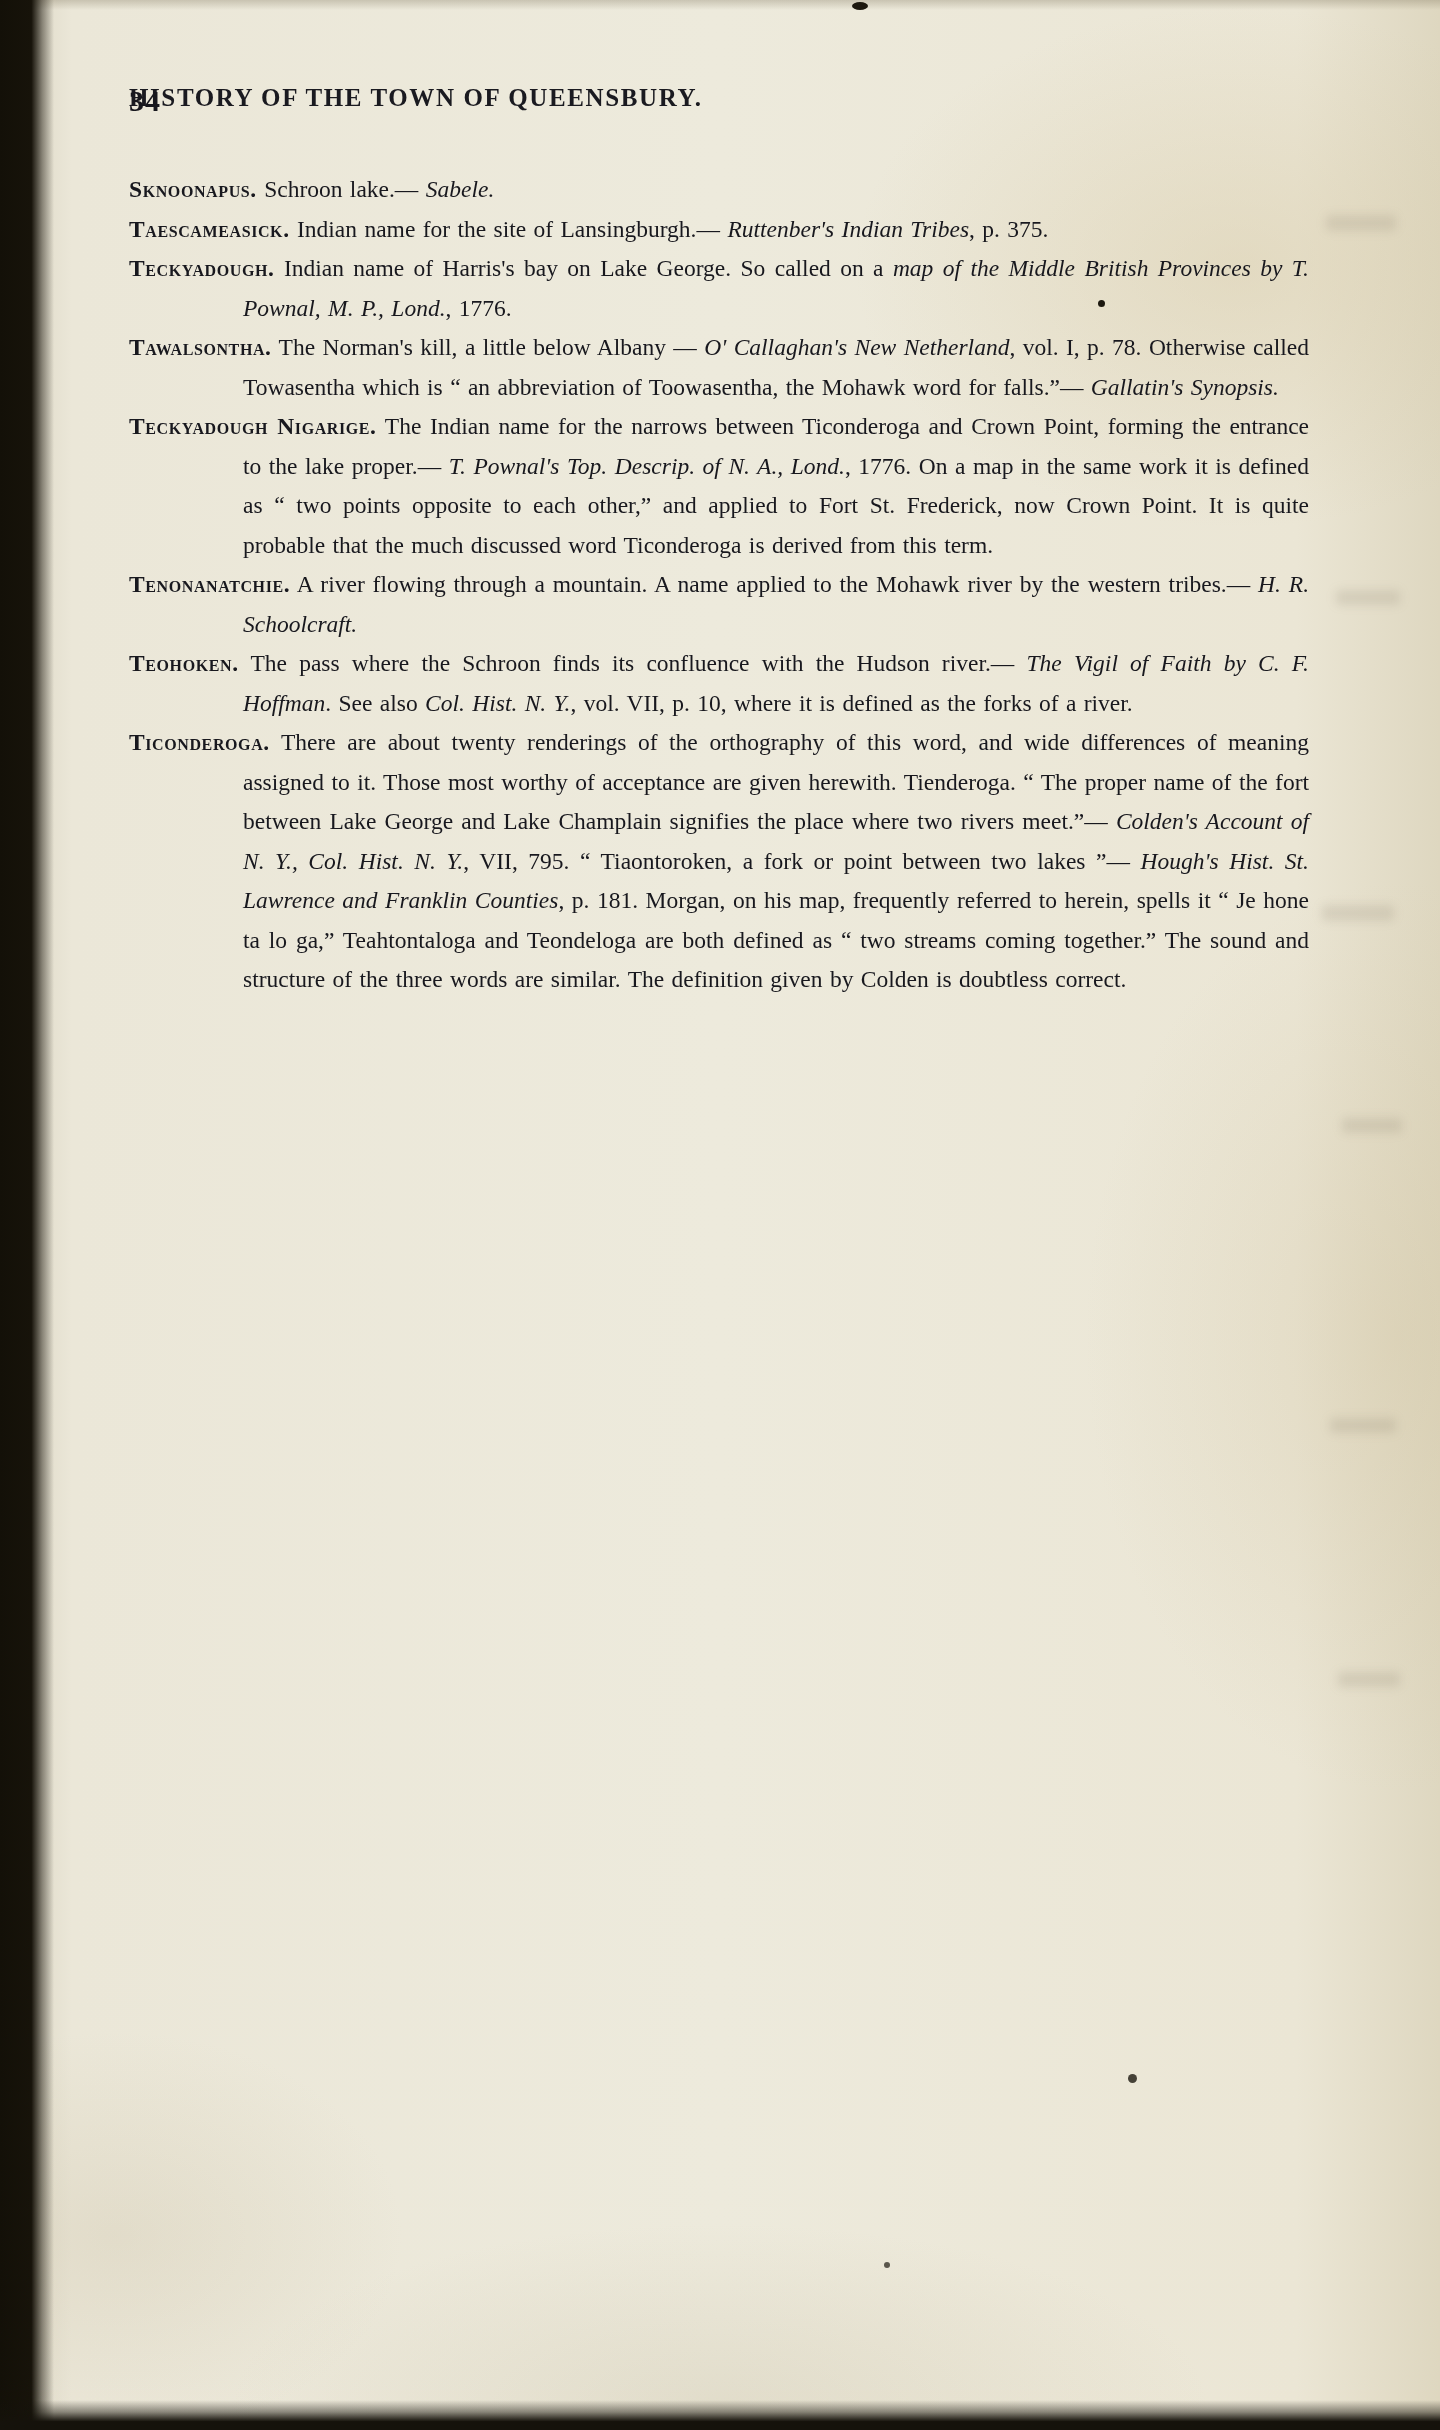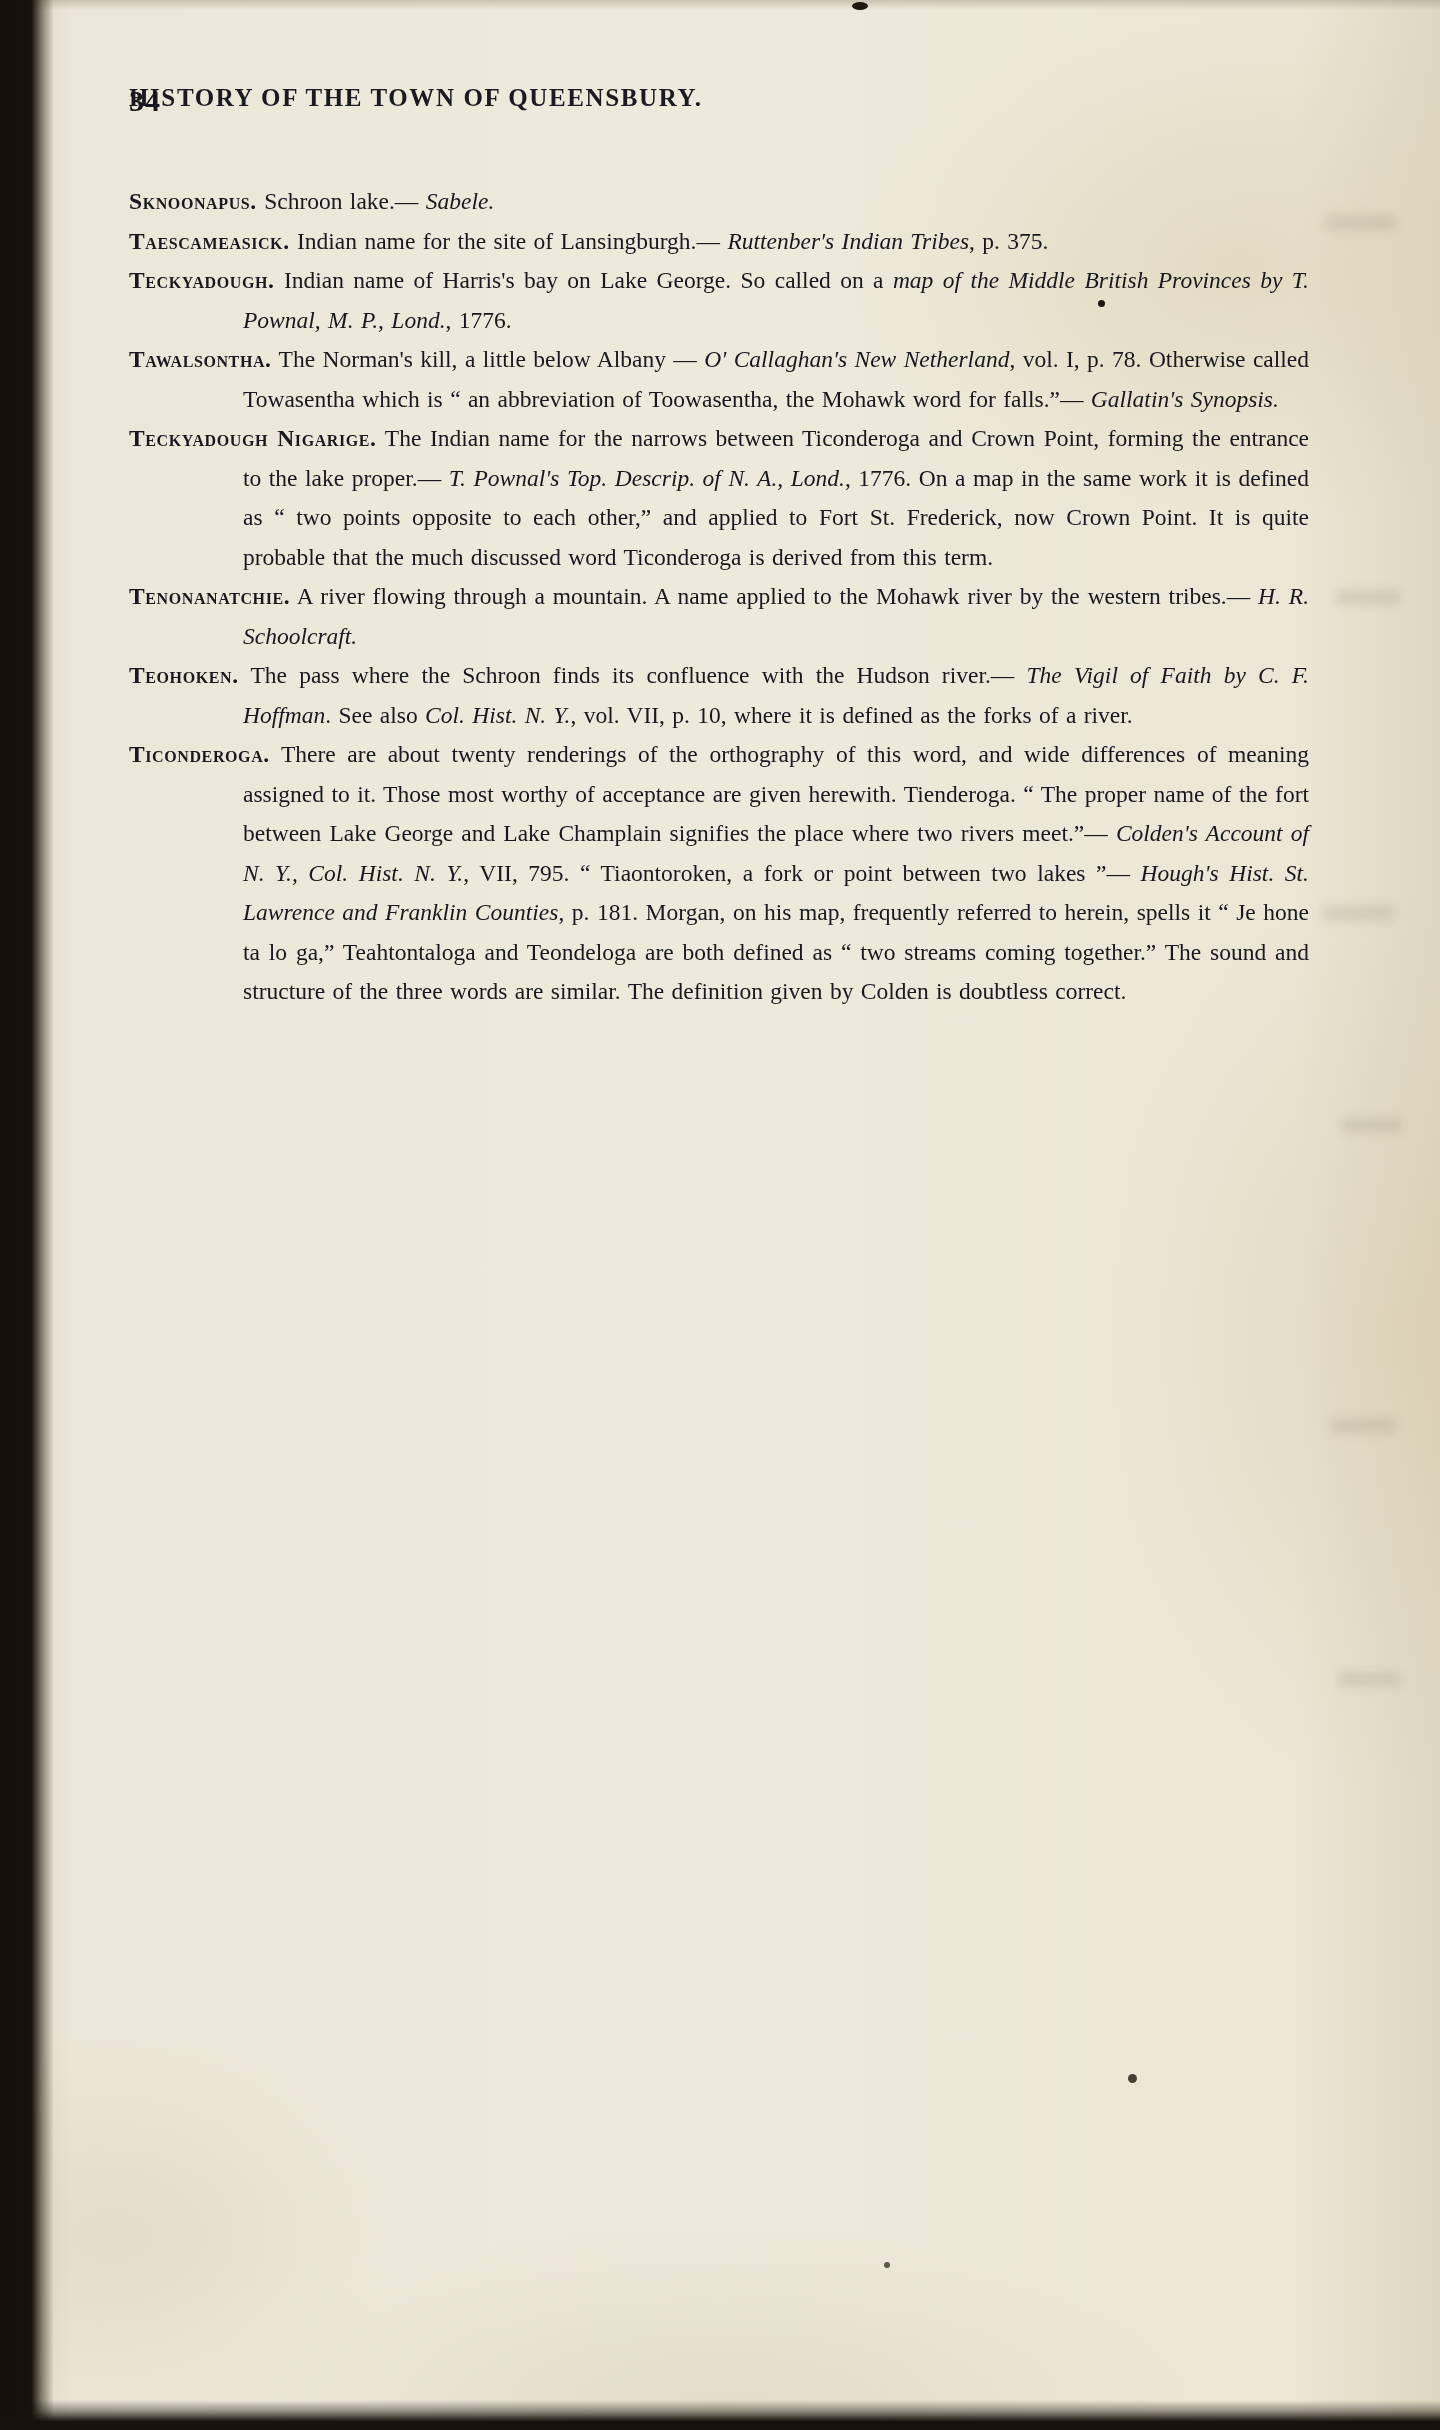--- a/index.html
+++ b/index.html
@@ -53,21 +53,21 @@
     position: absolute; left: 0; top: 0;
     font-size: 30px; font-weight: bold; color: #17171d;
     letter-spacing: 1px;
   }
   .running-title {
     text-align: left; padding-right: 96px;
     font-size: 25px; font-weight: bold; color: #1a1a20;
     letter-spacing: 1.6px; white-space: nowrap;
   }
 
-  .content { position: absolute; top: 182px; left: 129px; width: 1180px; color: #18181e; }
+  .content { position: absolute; top: 170px; left: 129px; width: 1180px; color: #18181e; }
   .entry {
     margin: 0;
     font-size: 23.5px;
     line-height: 39.5px;
     text-align: justify;
     padding-left: 114px;
     text-indent: -114px;
     word-spacing: 1.5px;
   }
   .term { font-variant: small-caps; font-weight: bold; letter-spacing: 0.6px; }

